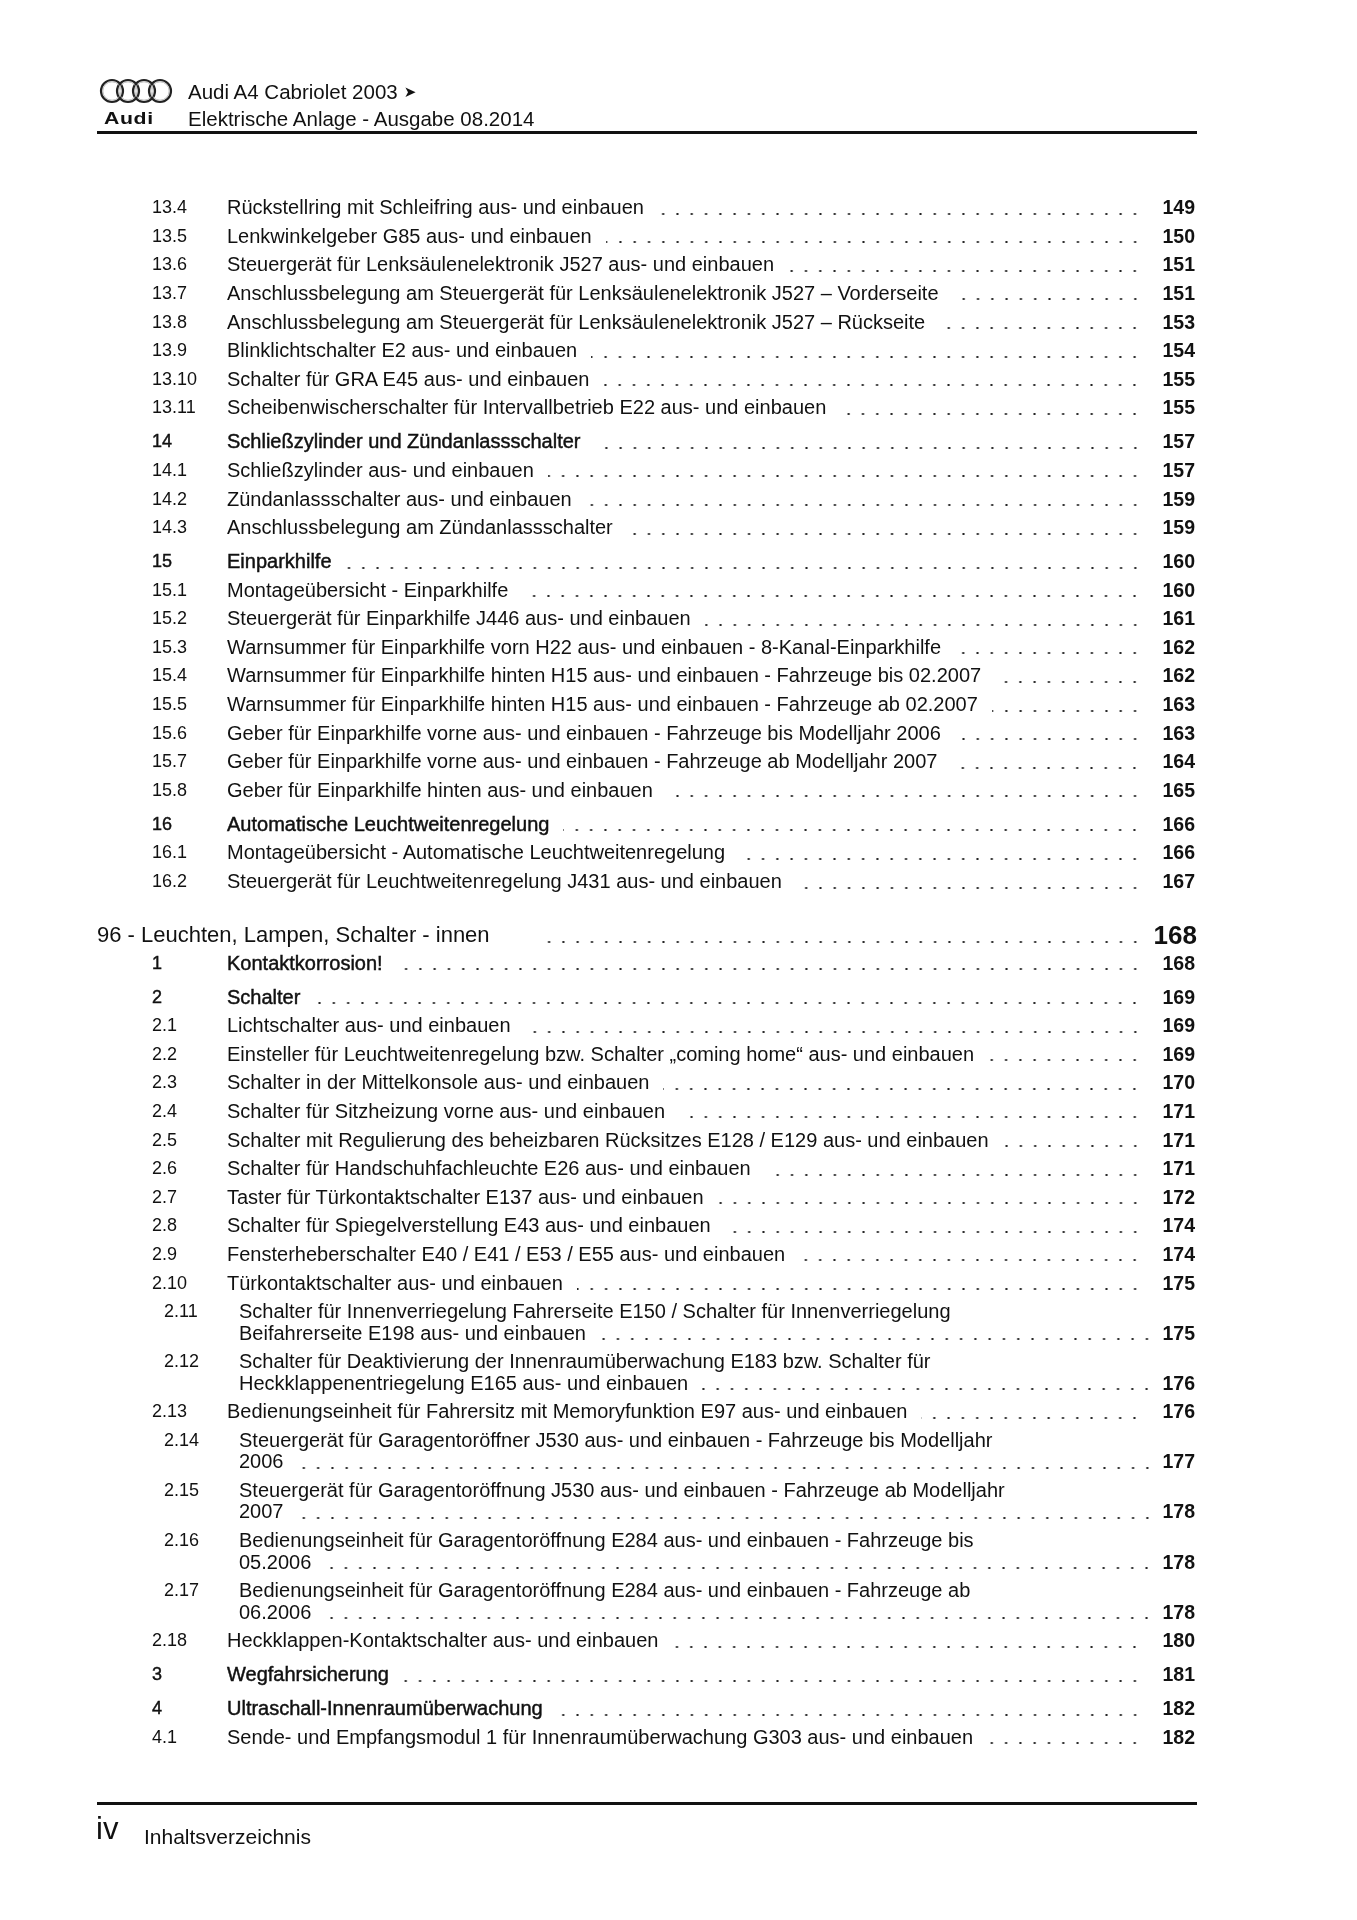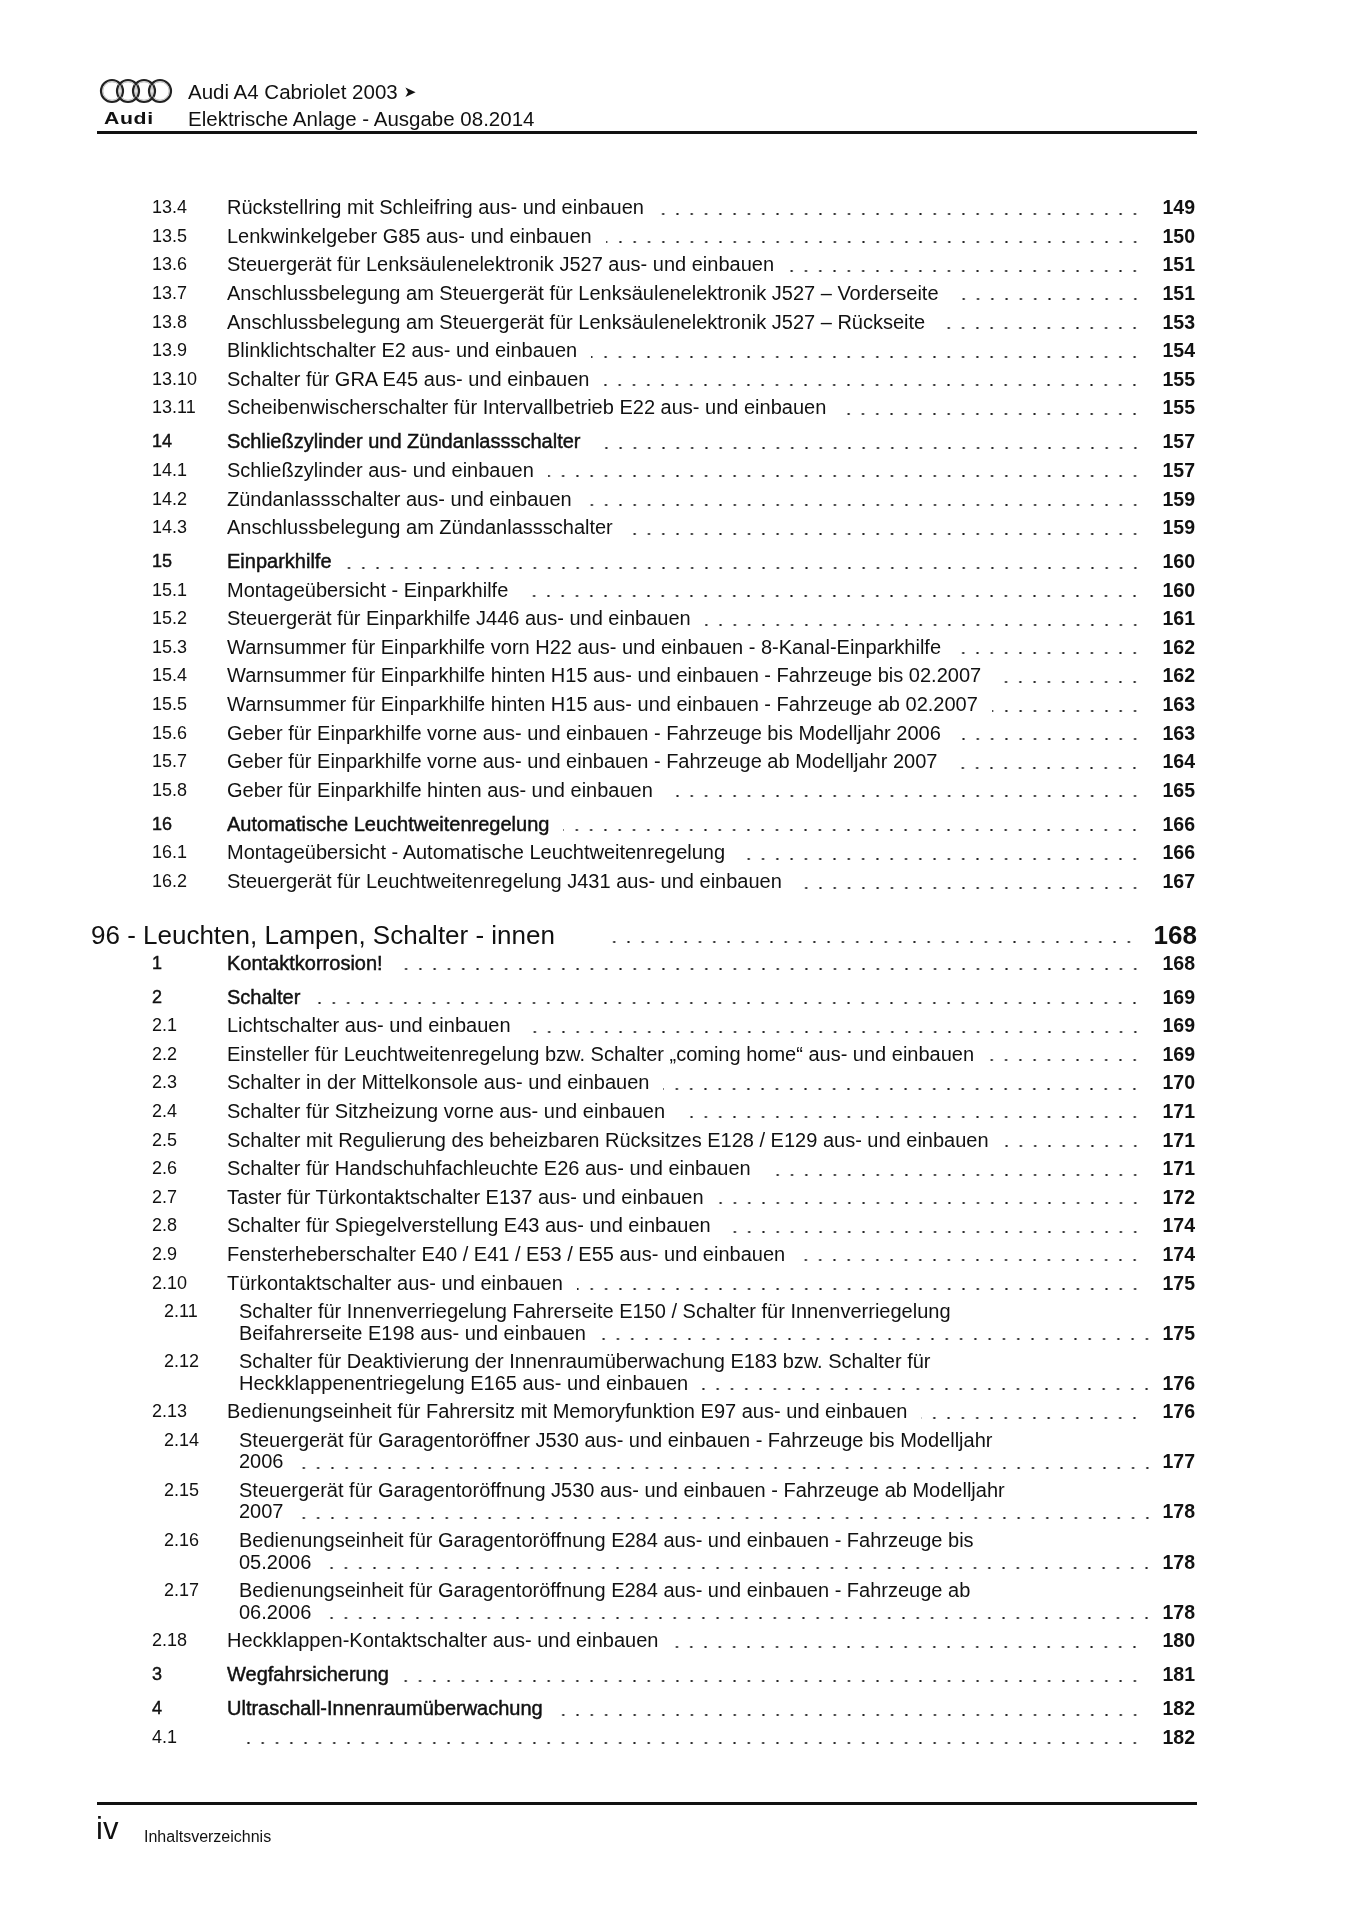--- a/index.html
+++ b/index.html
@@ -46,30 +46,30 @@
   }
   .page {
     position: absolute; right: 162px; font-size: 19.5px; line-height: 21.5px; text-align: center; font-weight: bold;
   }
   .row .page { top: 3.5px; }
   .row.two .page { top: 25px; }
   .chapter .num, .chapter .title {
     -webkit-text-stroke: 0.45px #111;
   }
   .group .gtitle-wrap {
-    position: absolute; left: 91px; top: 0px; width: 1045px; display: flex; align-items: flex-end;
-    font-size: 26px; line-height: 28px; white-space: nowrap; gap: 32px;
+    position: absolute; left: 97px; top: 0px; width: 1045px; display: flex; align-items: flex-end;
+    font-size: 22px; line-height: 28px; white-space: nowrap; gap: 32px;
   }
   .group .leader { height: 28px; margin-left: 18px; background-position: right 0 bottom 5px; }
   .group .page { top: 0px; font-size: 26px; line-height: 28px; right: 160px; }
 
   
   .footer-rule { position: absolute; left: 97px; top: 1802px; width: 1100px; height: 3px; background: #111; }
   .footer-page { position: absolute; left: 96px; top: 1812px; font-size: 31px; line-height: 34px; }
-  .footer-label { position: absolute; left: 144px; top: 1828px; font-size: 16px; line-height: 18px; }
+  .footer-label { position: absolute; left: 144px; top: 1828px; font-size: 21px; line-height: 18px; }
 </style>
 </head>
 <body>
 
 <div>
   <div class="logo">
     <svg width="76" height="28" viewBox="0 0 76 28">
       <g fill="none" stroke="#222" stroke-width="2.2">
         <circle cx="13" cy="13" r="11"></circle>
         <circle cx="29" cy="13" r="11"></circle>
@@ -575,20 +575,21 @@
           <span class="title">Ultraschall-Innenraumüberwachung</span>
           <span class="leader"></span>
         </div>
       </div>
       <span class="page">182</span>
     </div>
     <div class="row">
       <span class="num">4.1</span>
       <div class="body">
         <div class="line">
+          <span class="title">Sende- und Empfangsmodul 1 für Innenraumüberwachung G303 aus- und einbauen</span>
           <span class="leader"></span>
         </div>
       </div>
       <span class="page">182</span>
     </div>
   </div>
 
 <div>
   <div class="footer-rule"></div>
   <div class="footer-page">iv</div>

